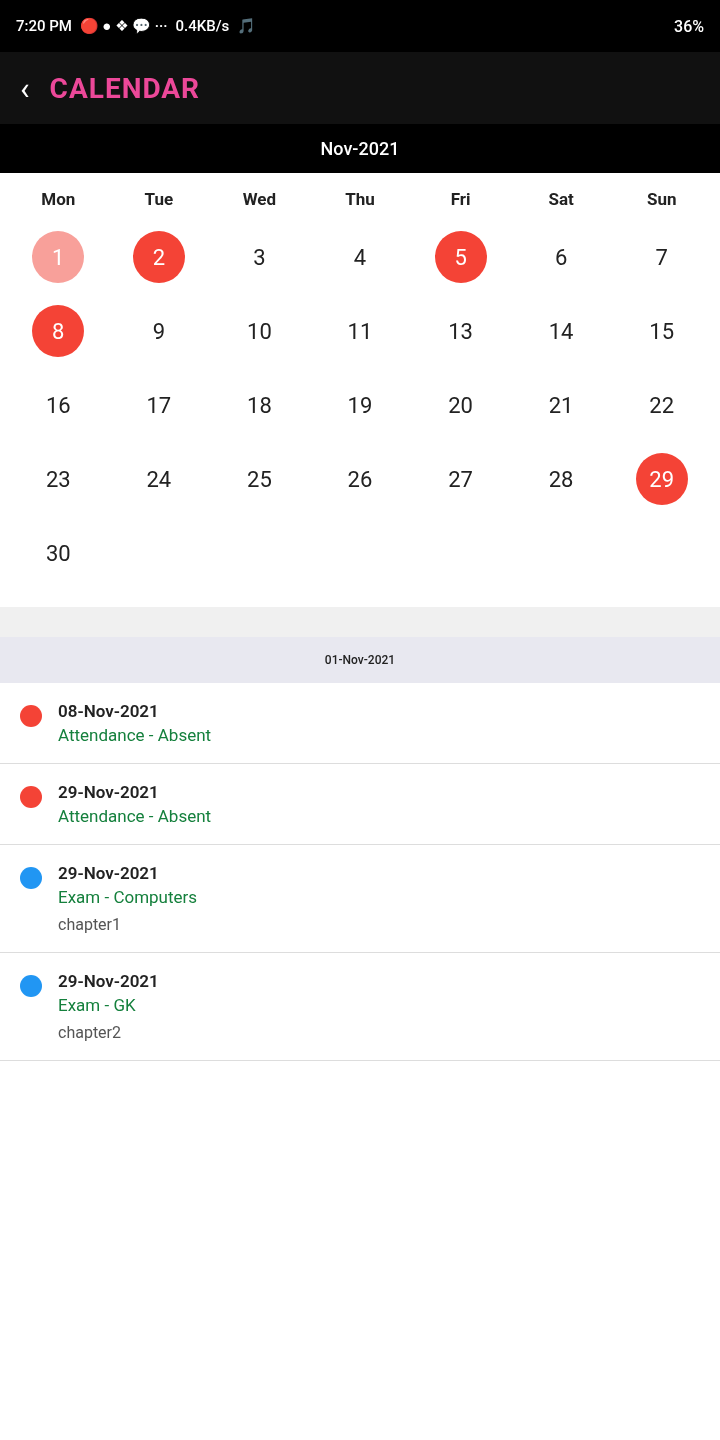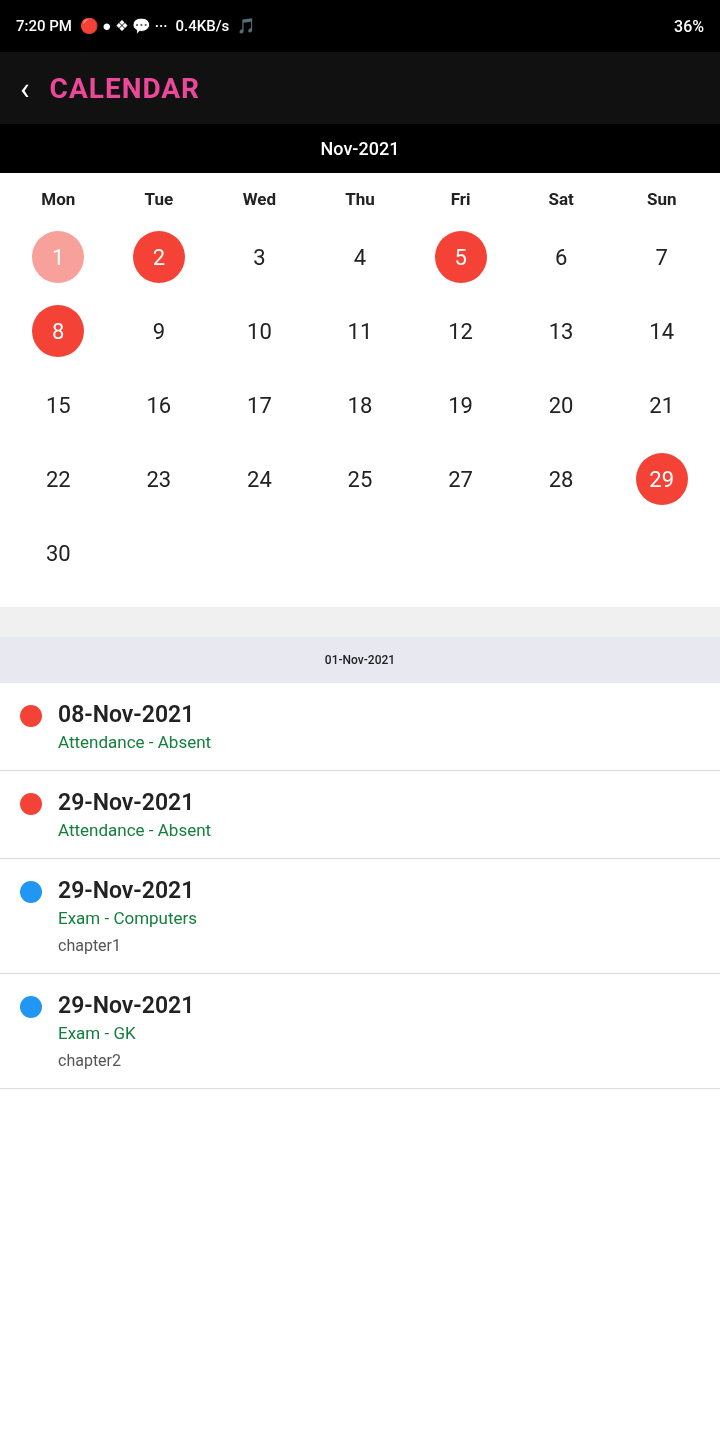--- a/index.html
+++ b/index.html
@@ -142,21 +142,21 @@
       width: 22px;
       height: 22px;
       border-radius: 50%;
       flex-shrink: 0;
       margin-top: 4px;
     }
     .event-dot.red { background: #f44336; }
     .event-dot.blue { background: #2196F3; }
     .event-content { display: flex; flex-direction: column; gap: 4px; }
     .event-date {
-      font-size: 23px;
+      font-size: 17px;
       font-weight: 600;
       color: #222;
     }
     .event-title {
       font-size: 17px;
       color: #15803d;
     }
     .event-detail {
       font-size: 16px;
       color: #555;
@@ -227,23 +227,20 @@
       <div class="cal-cell">
         <span class="day-num">9</span>
       </div>
       <div class="cal-cell">
         <span class="day-num">10</span>
       </div>
       <div class="cal-cell">
         <span class="day-num">11</span>
       </div>
       <div class="cal-cell">
-        <span class="day-num">12</span>
-      </div>
-      <div class="cal-cell">
         <span class="day-num">13</span>
       </div>
       <div class="cal-cell">
         <span class="day-num">14</span>
       </div>
       <div class="cal-cell">
         <span class="day-num">15</span>
       </div>
       <div class="cal-cell">
         <span class="day-num">16</span>
@@ -267,20 +264,23 @@
         <span class="day-num">22</span>
       </div>
       <div class="cal-cell">
         <span class="day-num">23</span>
       </div>
       <div class="cal-cell">
         <span class="day-num">24</span>
       </div>
       <div class="cal-cell">
         <span class="day-num">25</span>
+      </div>
+      <div class="cal-cell">
+        <span class="day-num">26</span>
       </div>
       <div class="cal-cell">
         <span class="day-num">27</span>
       </div>
       <div class="cal-cell">
         <span class="day-num">28</span>
       </div>
       <div class="cal-cell highlighted">
         <span class="day-num">29</span>
       </div>

